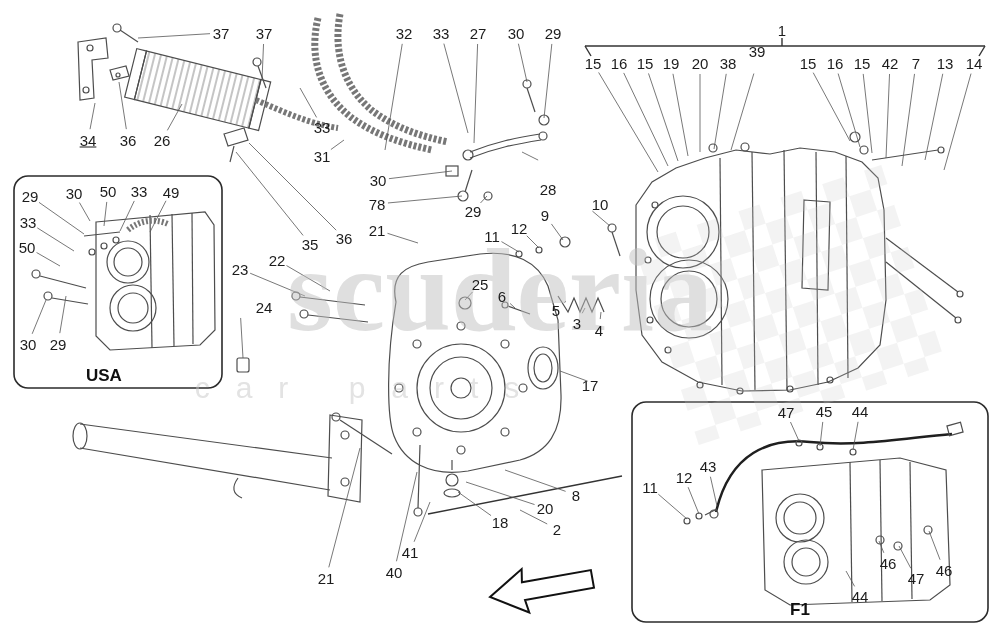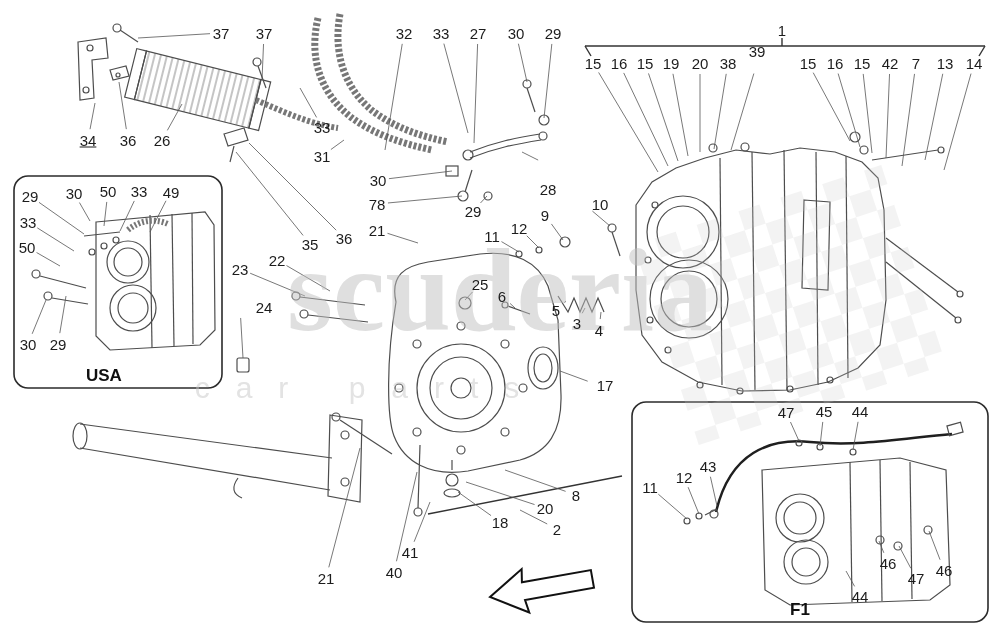--- a/index.html
+++ b/index.html
@@ -345,21 +345,21 @@
     <div class="callout" style="left: 28px; top: 344px;">30</div>
     <div class="callout" style="left: 58px; top: 344px;">29</div>
     <div class="callout" style="left: 240px; top: 269px;">23</div>
     <div class="callout" style="left: 277px; top: 260px;">22</div>
     <div class="callout" style="left: 240px; top: 307px; margin-left: 24px;">24</div>
     <div class="callout" style="left: 480px; top: 284px;">25</div>
     <div class="callout" style="left: 502px; top: 296px;">6</div>
     <div class="callout" style="left: 556px; top: 310px;">5</div>
     <div class="callout" style="left: 577px; top: 323px;">3</div>
     <div class="callout" style="left: 599px; top: 330px;">4</div>
-    <div class="callout" style="left: 605px; top: 385px; text-align: center;">17</div>
+    <div class="callout" style="left: 590px; top: 385px; text-align: center;">17</div>
     <div class="callout" style="left: 500px; top: 522px;">18</div>
     <div class="callout" style="left: 545px; top: 508px;">20</div>
     <div class="callout" style="left: 576px; top: 495px;">8</div>
     <div class="callout" style="left: 557px; top: 529px;">2</div>
     <div class="callout" style="left: 410px; top: 552px;">41</div>
     <div class="callout" style="left: 394px; top: 572px;">40</div>
     <div class="callout" style="left: 326px; top: 578px;">21</div>
     <div class="callout" style="left: 786px; top: 412px;">47</div>
     <div class="callout" style="left: 824px; top: 411px;">45</div>
     <div class="callout" style="left: 860px; top: 411px;">44</div>

